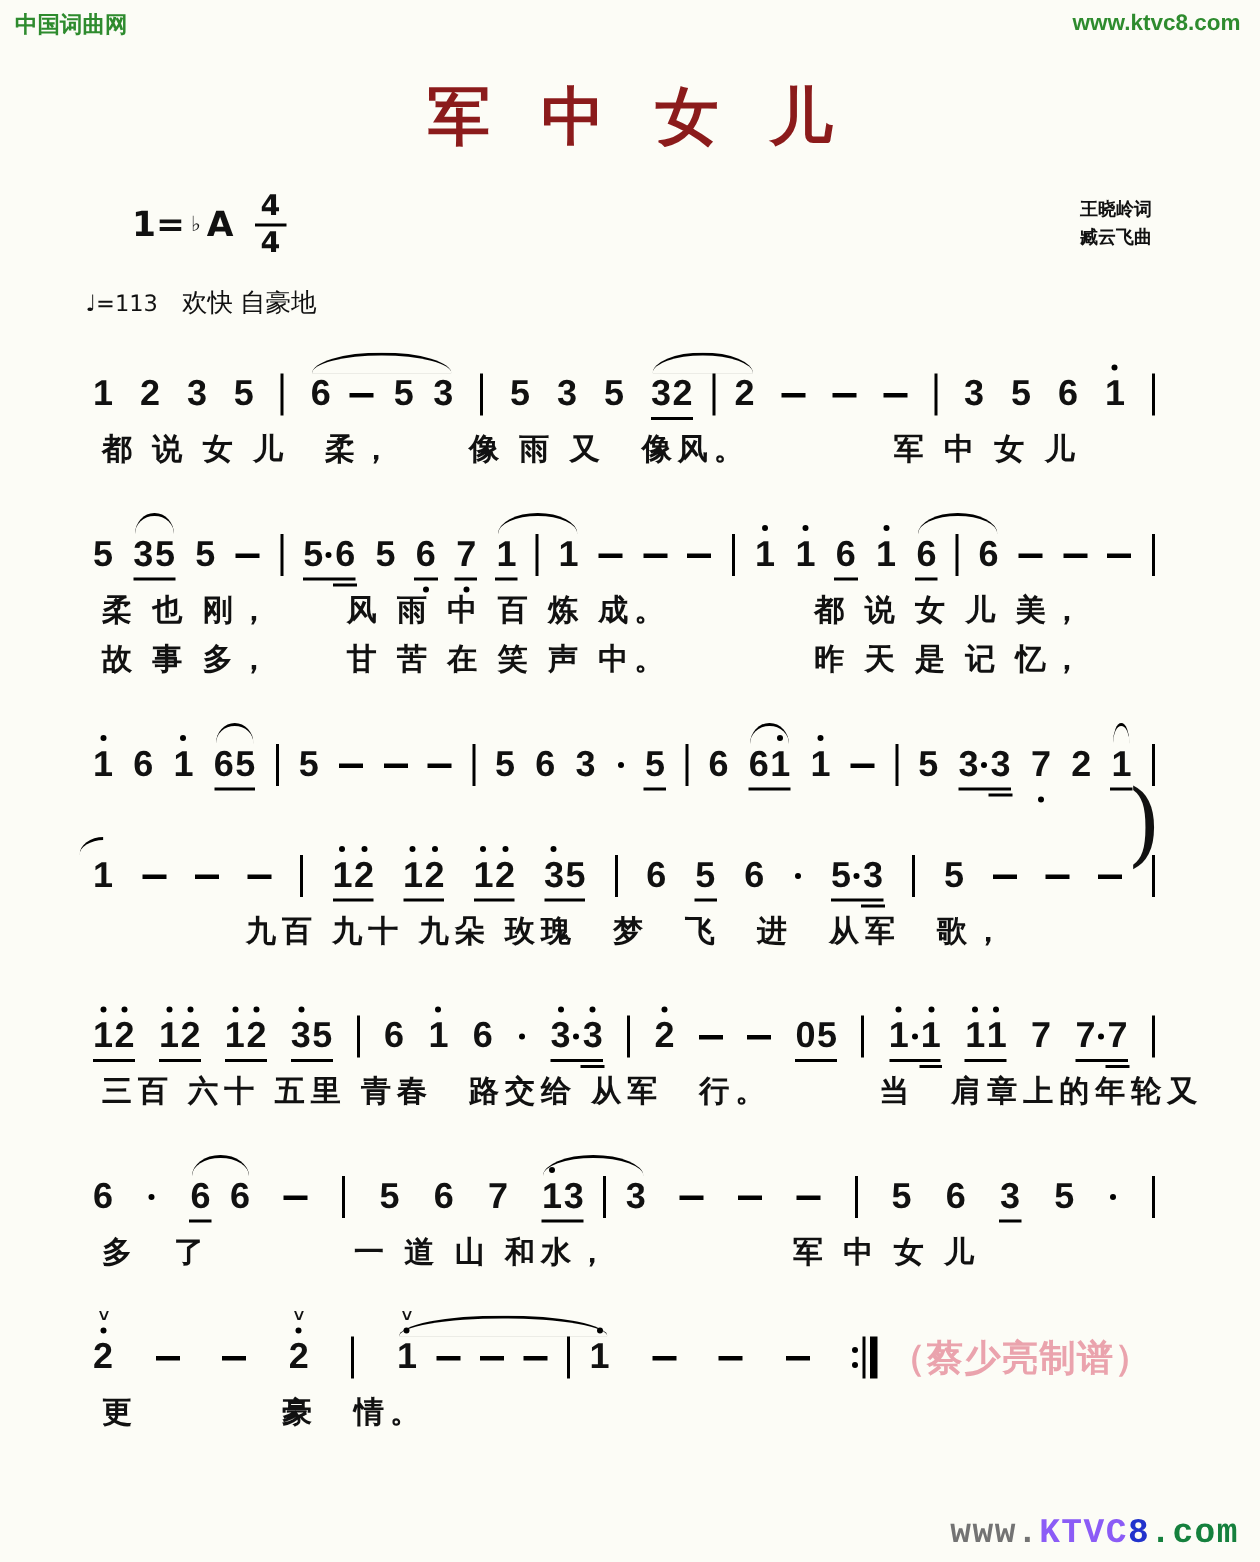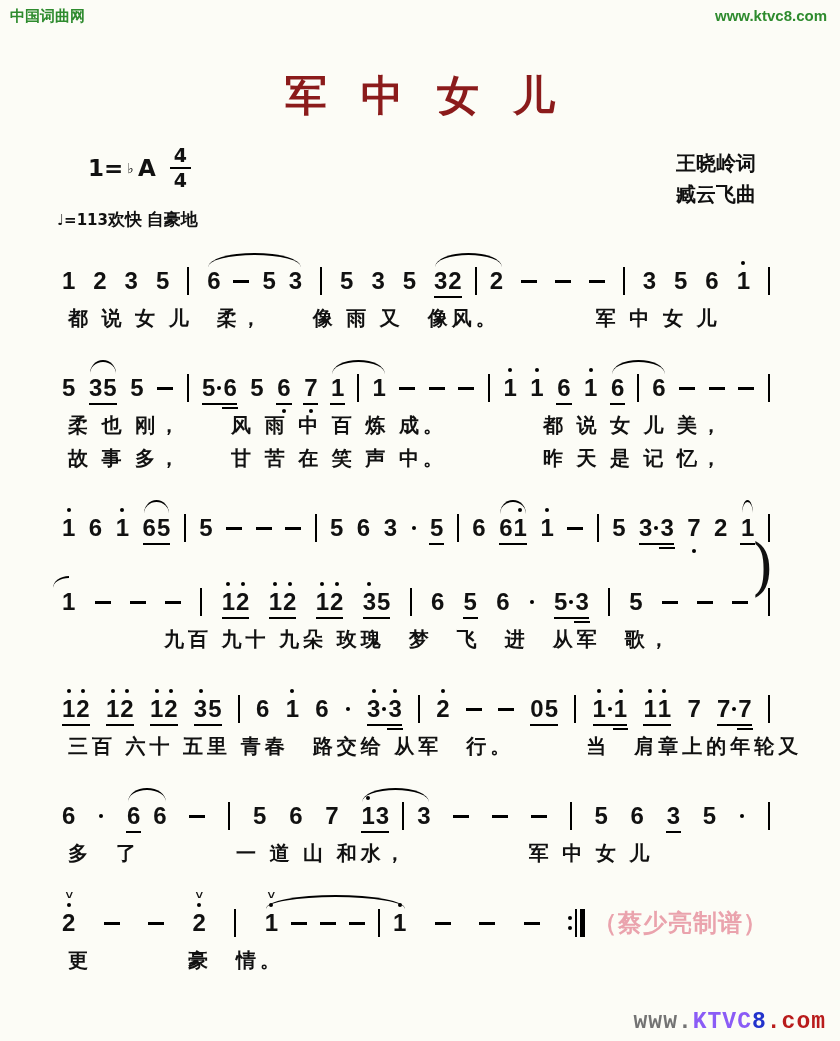--- a/index.html
+++ b/index.html
@@ -6,36 +6,36 @@
   body{
     width:840px;height:1041px;position:relative;overflow:hidden;
     background:#fcfcf6;
     font-family:"Liberation Sans", sans-serif;
     color:#111;
   }
   
   .top-bar{display:flex;justify-content:space-between;align-items:flex-start;padding:7px 13px 0 10px;}
   .top-bar span{font-size:15px;font-weight:bold;}
   
-  .title{text-align:center;margin-top:42px;font-family:"Liberation Serif", serif;
+  .title{text-align:center;margin-top:24px;font-family:"Liberation Serif", serif;
          font-weight:bold;font-size:42px;letter-spacing:34px;padding-left:34px;}
   
   .meta-row{position:relative;margin-top:22px;height:58px;}
   .key-sig{position:absolute;left:88px;top:0;display:flex;align-items:center;gap:4px;
            font-weight:bold;font-size:23px;font-family:"DejaVu Sans", sans-serif;}
   .key-sig sup{font-size:14px;vertical-align:top;}
   .frac{display:inline-flex;flex-direction:column;align-items:center;line-height:1;
         font-size:19px;font-weight:bold;margin-left:10px;}
   .frac .num{border-bottom:2px solid #000;padding:0 4px 2px;}
   .frac .den{padding-top:2px;}
-  .credits{position:absolute;right:84px;top:2px;text-align:center;font-size:20px;
+  .credits{position:absolute;right:72px;top:2px;text-align:center;font-size:12px;
            font-weight:bold;line-height:1.55;}
   
-  .tempo-row{margin:4px 0 0 57px;display:flex;align-items:center;
-             font-size:17px;font-weight:bold;}
+  .tempo-row{margin:4px 0 0 57px;display:flex;align-items:center;gap:16px;
+             font-size:17px;font-weight:normal;}
   .tempo{font-family:"DejaVu Sans", sans-serif;font-size:15px;}
   
   #systems{margin-top:14px;padding:0 70px 0 62px;}
   .system{position:relative;margin-bottom:22px;}
   .noterow{display:flex;justify-content:space-between;align-items:center;
            padding-top:20px;min-height:32px;}
   .system:last-child .noterow{margin-right:185px;}
   .tok{position:relative;display:inline-flex;align-items:center;justify-content:center;
        height:30px;min-width:10px;}
   .glyph{font-family:"Liberation Sans", sans-serif;font-weight:bold;font-size:24px;line-height:1;}
@@ -784,14 +784,14 @@
           <span class="thin"></span>
           <span class="thick"></span>
         </span>
       </div>
       <div class="lyric">更　　　　豪　情。</div>
       <div class="transcriber" style="color: rgb(234, 163, 173);">（蔡少亮制谱）</div>
     </div>
   </div>
 
 <div class="watermark">
-  <span style="color: #737373;">www.</span><span style="color: #8b5cf6;">KTVC</span><span style="color: rgb(34, 51, 204);">8</span><span style="color: #b91c1c;">.com</span>
+  <span style="color: #737373;">www.</span><span style="color: #8b5cf6;">KTVC</span><span style="color: rgb(34, 51, 204);">8</span><span style="color: #15803d;">.com</span>
 </div>
 
 </body></html>

